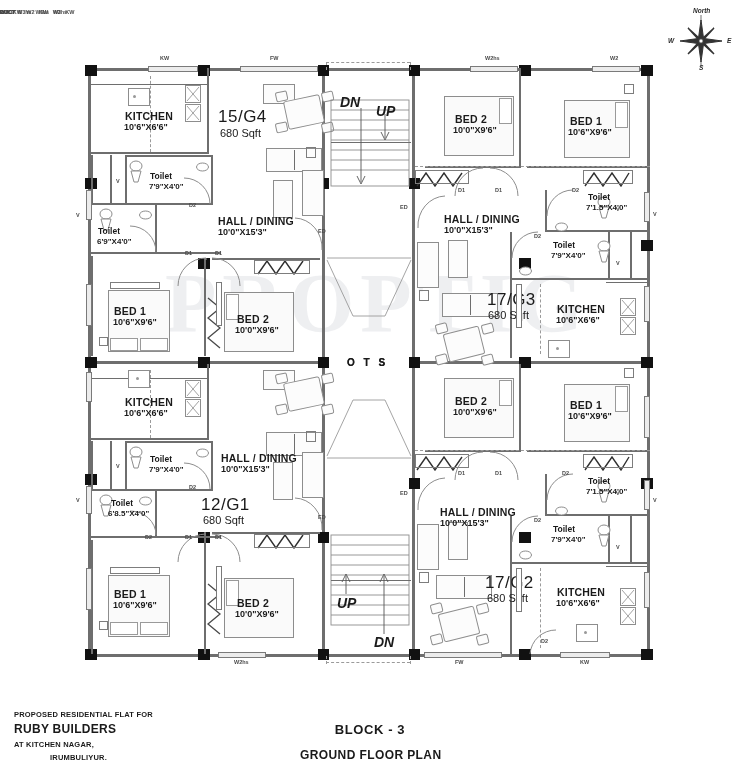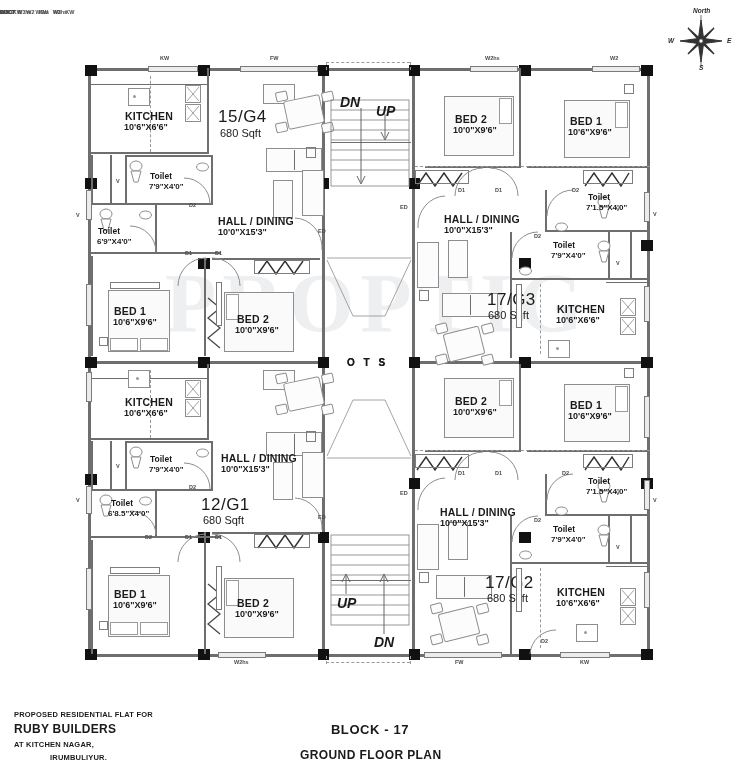--- a/index.html
+++ b/index.html
@@ -803,19 +803,19 @@
 
   <div id="titleblock">
     <div class="abs" style="left:14px;top:20px;">
       <div class="tb-sm">PROPOSED RESIDENTIAL FLAT FOR</div>
       <div class="tb-lg" style="margin-top:3px;">RUBY BUILDERS</div>
       <div class="tb-sm" style="margin-top:4px;">AT KITCHEN NAGAR,</div>
       <div class="tb-sm" style="margin-top:4px;padding-left:36px;">IRUMBULIYUR.</div>
     </div>
 
     <div class="abs" style="left:300px;top:32px;text-align:center;width:140px;">
-      <div class="tb-ctr-a">BLOCK - 17</div>
+      <div class="tb-ctr-a">BLOCK - 3</div>
       <div class="tb-ctr-b" style="margin-top:11px;white-space:nowrap;">GROUND FLOOR PLAN</div>
     </div>
 
   </div>
 
 </div>
 
 </body></html>

